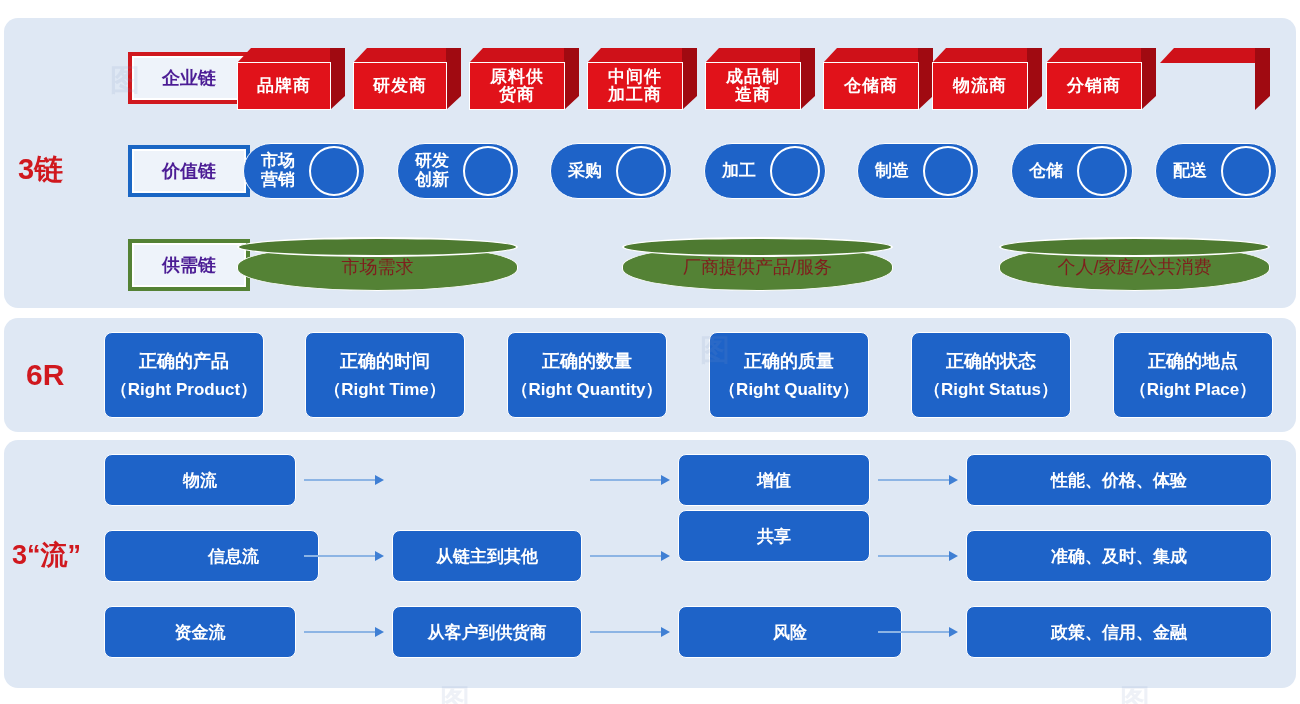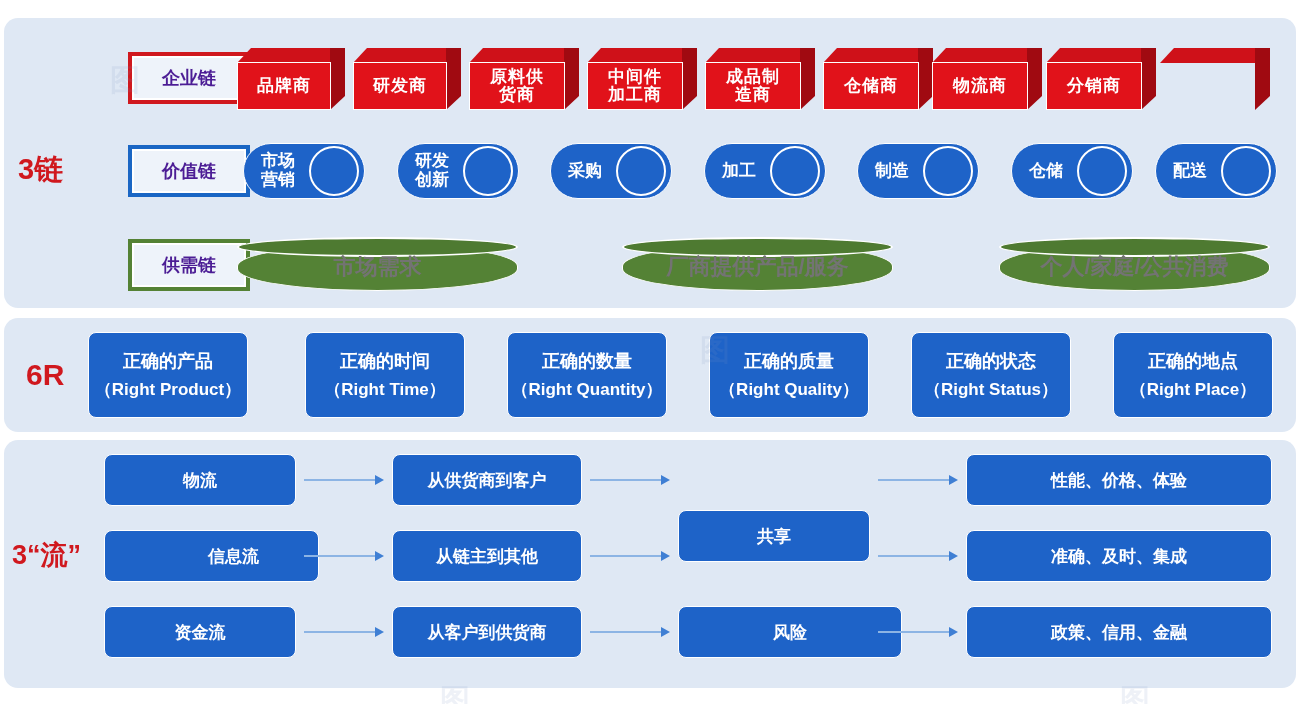--- a/index.html
+++ b/index.html
@@ -113,21 +113,21 @@
   }
   .drum .lid {
     position: absolute; left: 0; right: 0; top: 0; height: 20px;
     background: #4e7a31;
     border: 2px solid #ffffff;
     border-radius: 50%;
   }
   .drum .txt {
     position: absolute; inset: 0;
     display: flex; align-items: center; justify-content: center;
-    color: #737373; font-weight: bold; font-size: 22px;
+    color: #7f1d1d; font-weight: normal; font-size: 18px;
     padding-top: 6px;
   }
 
   
   .rcard {
     position: absolute;
     top: 332px;
     height: 86px;
     width: 160px;
     background: #1e63c8;
@@ -278,21 +278,21 @@
   </div>
   <div class="drum" style="left:999px;width:271px;">
     <div class="body"></div>
     <div class="lid"></div>
     <div class="txt">个人/家庭/公共消费</div>
   </div>
 
   <div class="panel" id="panel-6r"></div>
   <div class="section-label" id="label-6r">6R</div>
 
-  <div class="rcard" style="left:88px;">
+  <div class="rcard" style="left:104px;">
     <span class="cn">正确的产品</span>
     <span class="en">（Right Product）</span>
   </div>
   <div class="rcard" style="left:305px;">
     <span class="cn">正确的时间</span>
     <span class="en">（Right Time）</span>
   </div>
   <div class="rcard" style="left:507px;">
     <span class="cn">正确的数量</span>
     <span class="en">（Right Quantity）</span>
@@ -311,25 +311,25 @@
   </div>
 
   <div class="panel" id="panel-flows"></div>
   <div class="section-label" id="label-3flow">3“流”</div>
 
   <div class="fcard" style="left:104px;top:454px;width:192px;">物流</div>
   <div class="arrow" style="left:304px;top:475px;width:80px;">
     <div class="shaft"></div>
     <div class="head"></div>
   </div>
-  <div class="fcard" style="left:392px;top:454px;width:190px;">从供货商到客户</div>
   <div class="arrow" style="left:590px;top:475px;width:80px;">
     <div class="shaft"></div>
     <div class="head"></div>
   </div>
+  <div class="fcard" style="left:678px;top:454px;width:192px;">增值</div>
   <div class="arrow" style="left:878px;top:475px;width:80px;">
     <div class="shaft"></div>
     <div class="head"></div>
   </div>
   <div class="fcard" style="left:966px;top:454px;width:306px;">性能、价格、体验</div>
 
   <div class="fcard" style="left:104px;top:530px;width:215px;padding-left:44px;">信息流</div>
   <div class="arrow" style="left:304px;top:551px;width:80px;">
     <div class="shaft"></div>
     <div class="head"></div>

